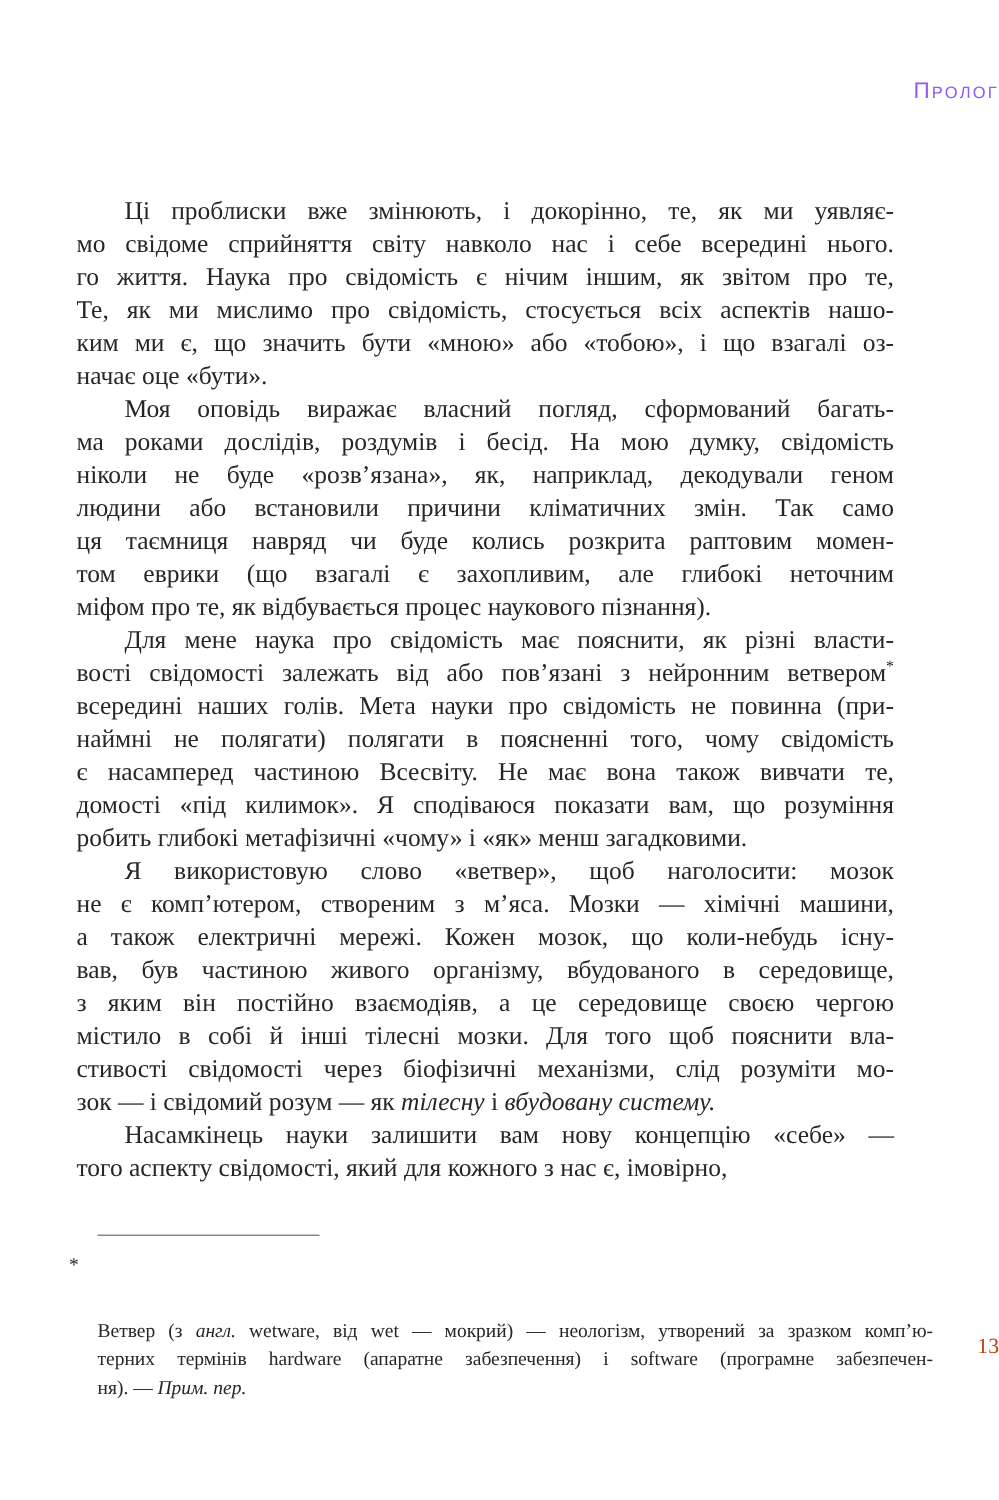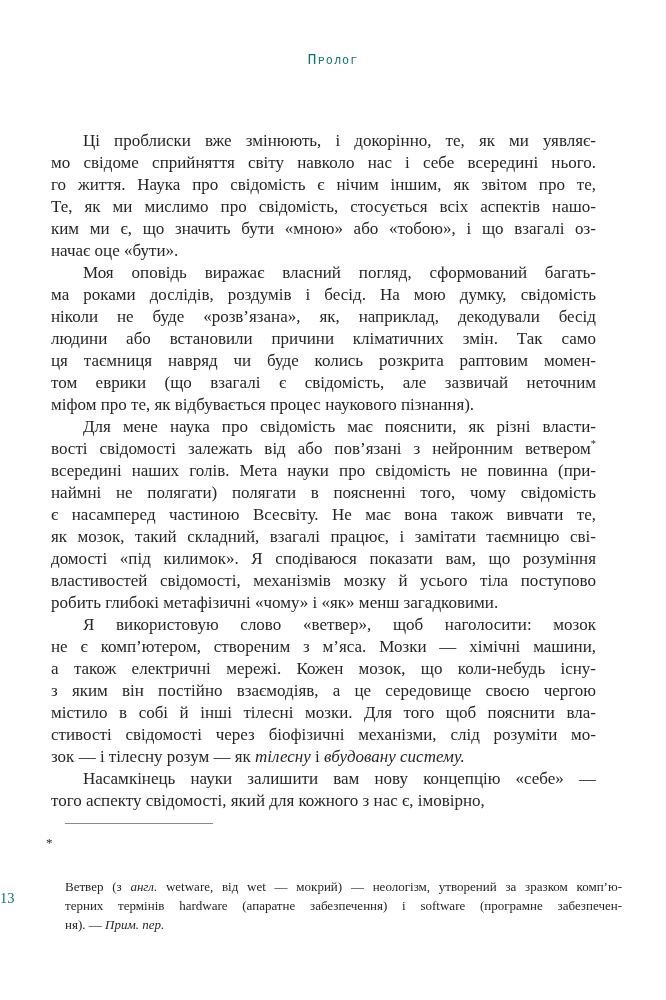--- a/index.html
+++ b/index.html
@@ -14,26 +14,26 @@
     background: #ffffff;
     overflow: hidden;
     font-family: "Liberation Serif", serif;
     color: #262626;
   }
   .chapter-header {
     position: absolute;
     top: 52px;
     left: 0;
     width: 100%;
-    text-align: center;
-    font-family: Liberation Mono, monospace;
+    text-align: right;
+    font-family: Liberation Sans, sans-serif;
     font-variant: small-caps;
     font-size: 15px;
     letter-spacing: 1.5px;
-    color: #0f766e;
+    color: #8b5cf6;
   }
   .body-text {
     position: absolute;
     top: 90px;
     left: 51px;
     width: 545px;
     font-size: 17px;
     line-height: 22px;
     margin-top: 40px;
   }
@@ -85,68 +85,67 @@
     margin-top: 44px;
   }
   .fn-text .line {
     height: 19px;
   }
   .page-number {
     position: absolute;
     top: 890px;
     left: 0;
     width: 100%;
-    text-align: left;
+    text-align: right;
     font-size: 14.5px;
-    color: #0f766e;
+    color: #c2410c;
   }
 </style>
 </head>
 <body>
 
 <div class="page">
   <div class="chapter-header">Пролог</div>
 
   <div class="body-text" id="body-text">
       <div class="para">
         <div class="line indent"><span>Ці проблиски вже змінюють, і докорінно, те, як ми уявляє-</span></div>
         <div class="line"><span>мо свідоме сприйняття світу навколо нас і себе всередині нього.</span></div>
         <div class="line"><span>го життя. Наука про свідомість є нічим іншим, як звітом про те,</span></div>
         <div class="line"><span>Те, як ми мислимо про свідомість, стосується всіх аспектів нашо-</span></div>
         <div class="line"><span>ким ми є, що значить бути «мною» або «тобою», і що взагалі оз-</span></div>
         <div class="line last"><span>начає оце «бути».</span></div>
       </div>
       <div class="para">
         <div class="line indent"><span>Моя оповідь виражає власний погляд, сформований багать-</span></div>
         <div class="line"><span>ма роками дослідів, роздумів і бесід. На мою думку, свідомість</span></div>
-        <div class="line"><span>ніколи не буде «розв’язана», як, наприклад, декодували бесід</span></div>
+        <div class="line"><span>ніколи не буде «розв’язана», як, наприклад, декодували геном</span></div>
         <div class="line"><span>людини або встановили причини кліматичних змін. Так само</span></div>
         <div class="line"><span>ця таємниця навряд чи буде колись розкрита раптовим момен-</span></div>
-        <div class="line"><span>том еврики (що взагалі є свідомість, але зазвичай неточним</span></div>
+        <div class="line"><span>том еврики (що взагалі є захопливим, але глибокі неточним</span></div>
         <div class="line last"><span>міфом про те, як відбувається процес наукового пізнання).</span></div>
       </div>
       <div class="para">
         <div class="line indent"><span>Для мене наука про свідомість має пояснити, як різні власти-</span></div>
         <div class="line"><span>вості свідомості залежать від або пов’язані з нейронним ветвером</span><span class="sup">*</span></div>
         <div class="line"><span>всередині наших голів. Мета науки про свідомість не повинна (при-</span></div>
         <div class="line"><span>наймні не полягати) полягати в поясненні того, чому свідомість</span></div>
         <div class="line"><span>є насамперед частиною Всесвіту. Не має вона також вивчати те,</span></div>
-        <div class="line"><span>як мозок, такий складний, взагалі працює, і замітати таємницю сві-</span></div>
         <div class="line"><span>домості «під килимок». Я сподіваюся показати вам, що розуміння</span></div>
-        <div class="line"><span>властивостей свідомості, механізмів мозку й усього тіла поступово</span></div>
         <div class="line last"><span>робить глибокі метафізичні «чому» і «як» менш загадковими.</span></div>
       </div>
       <div class="para">
         <div class="line indent"><span>Я використовую слово «ветвер», щоб наголосити: мозок</span></div>
         <div class="line"><span>не є комп’ютером, створеним з м’яса. Мозки — хімічні машини,</span></div>
         <div class="line"><span>а також електричні мережі. Кожен мозок, що коли-небудь існу-</span></div>
+        <div class="line"><span>вав, був частиною живого організму, вбудованого в середовище,</span></div>
         <div class="line"><span>з яким він постійно взаємодіяв, а це середовище своєю чергою</span></div>
         <div class="line"><span>містило в собі й інші тілесні мозки. Для того щоб пояснити вла-</span></div>
         <div class="line"><span>стивості свідомості через біофізичні механізми, слід розуміти мо-</span></div>
-        <div class="line last"><span>зок — і тілесну розум — як </span><span class="it">тілесну</span><span> і </span><span class="it">вбудовану систему.</span></div>
+        <div class="line last"><span>зок — і свідомий розум — як </span><span class="it">тілесну</span><span> і </span><span class="it">вбудовану систему.</span></div>
       </div>
       <div class="para">
         <div class="line indent"><span>Насамкінець науки залишити вам нову концепцію «себе» —</span></div>
         <div class="line last"><span>того аспекту свідомості, який для кожного з нас є, імовірно,</span></div>
       </div>
     </div>
 
   <hr class="footnote-sep">
 
   <div class="footnote">

